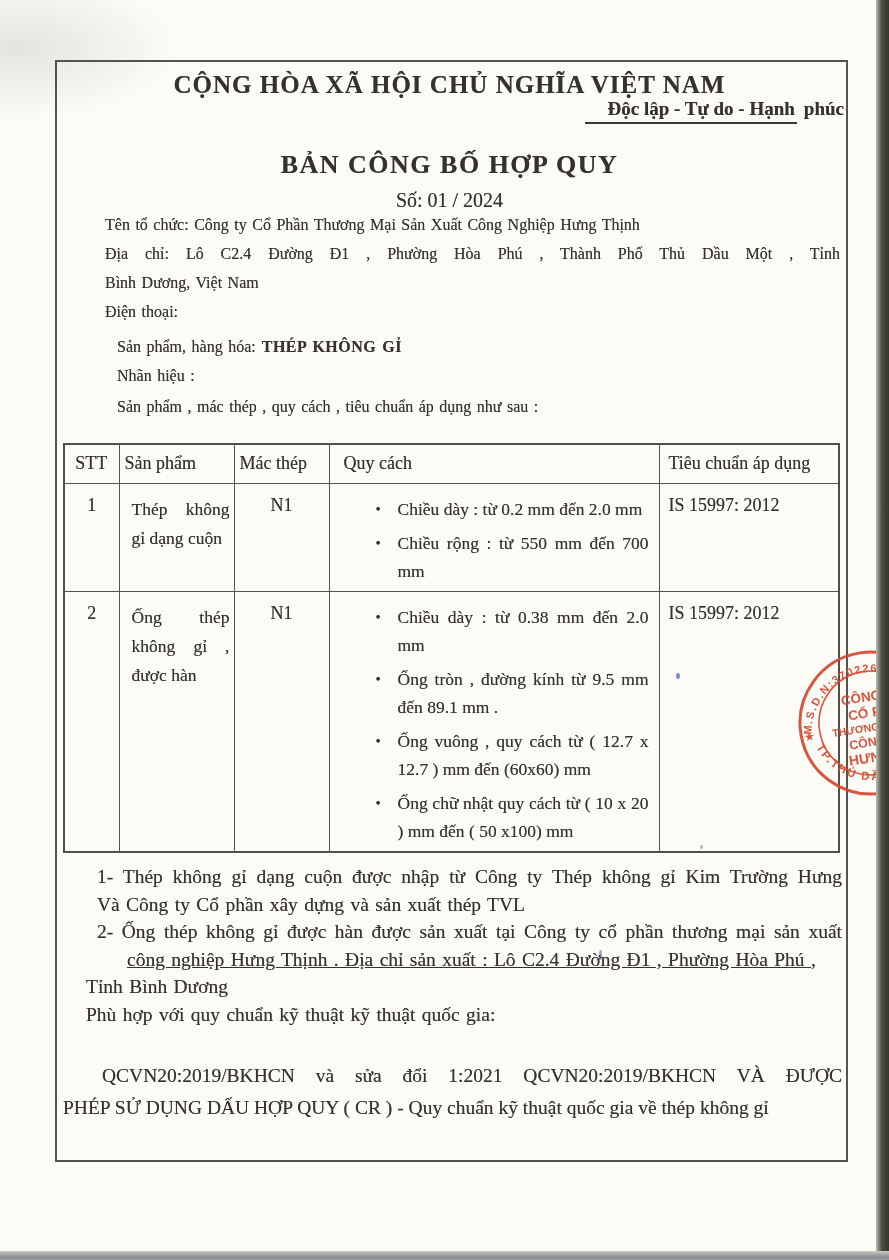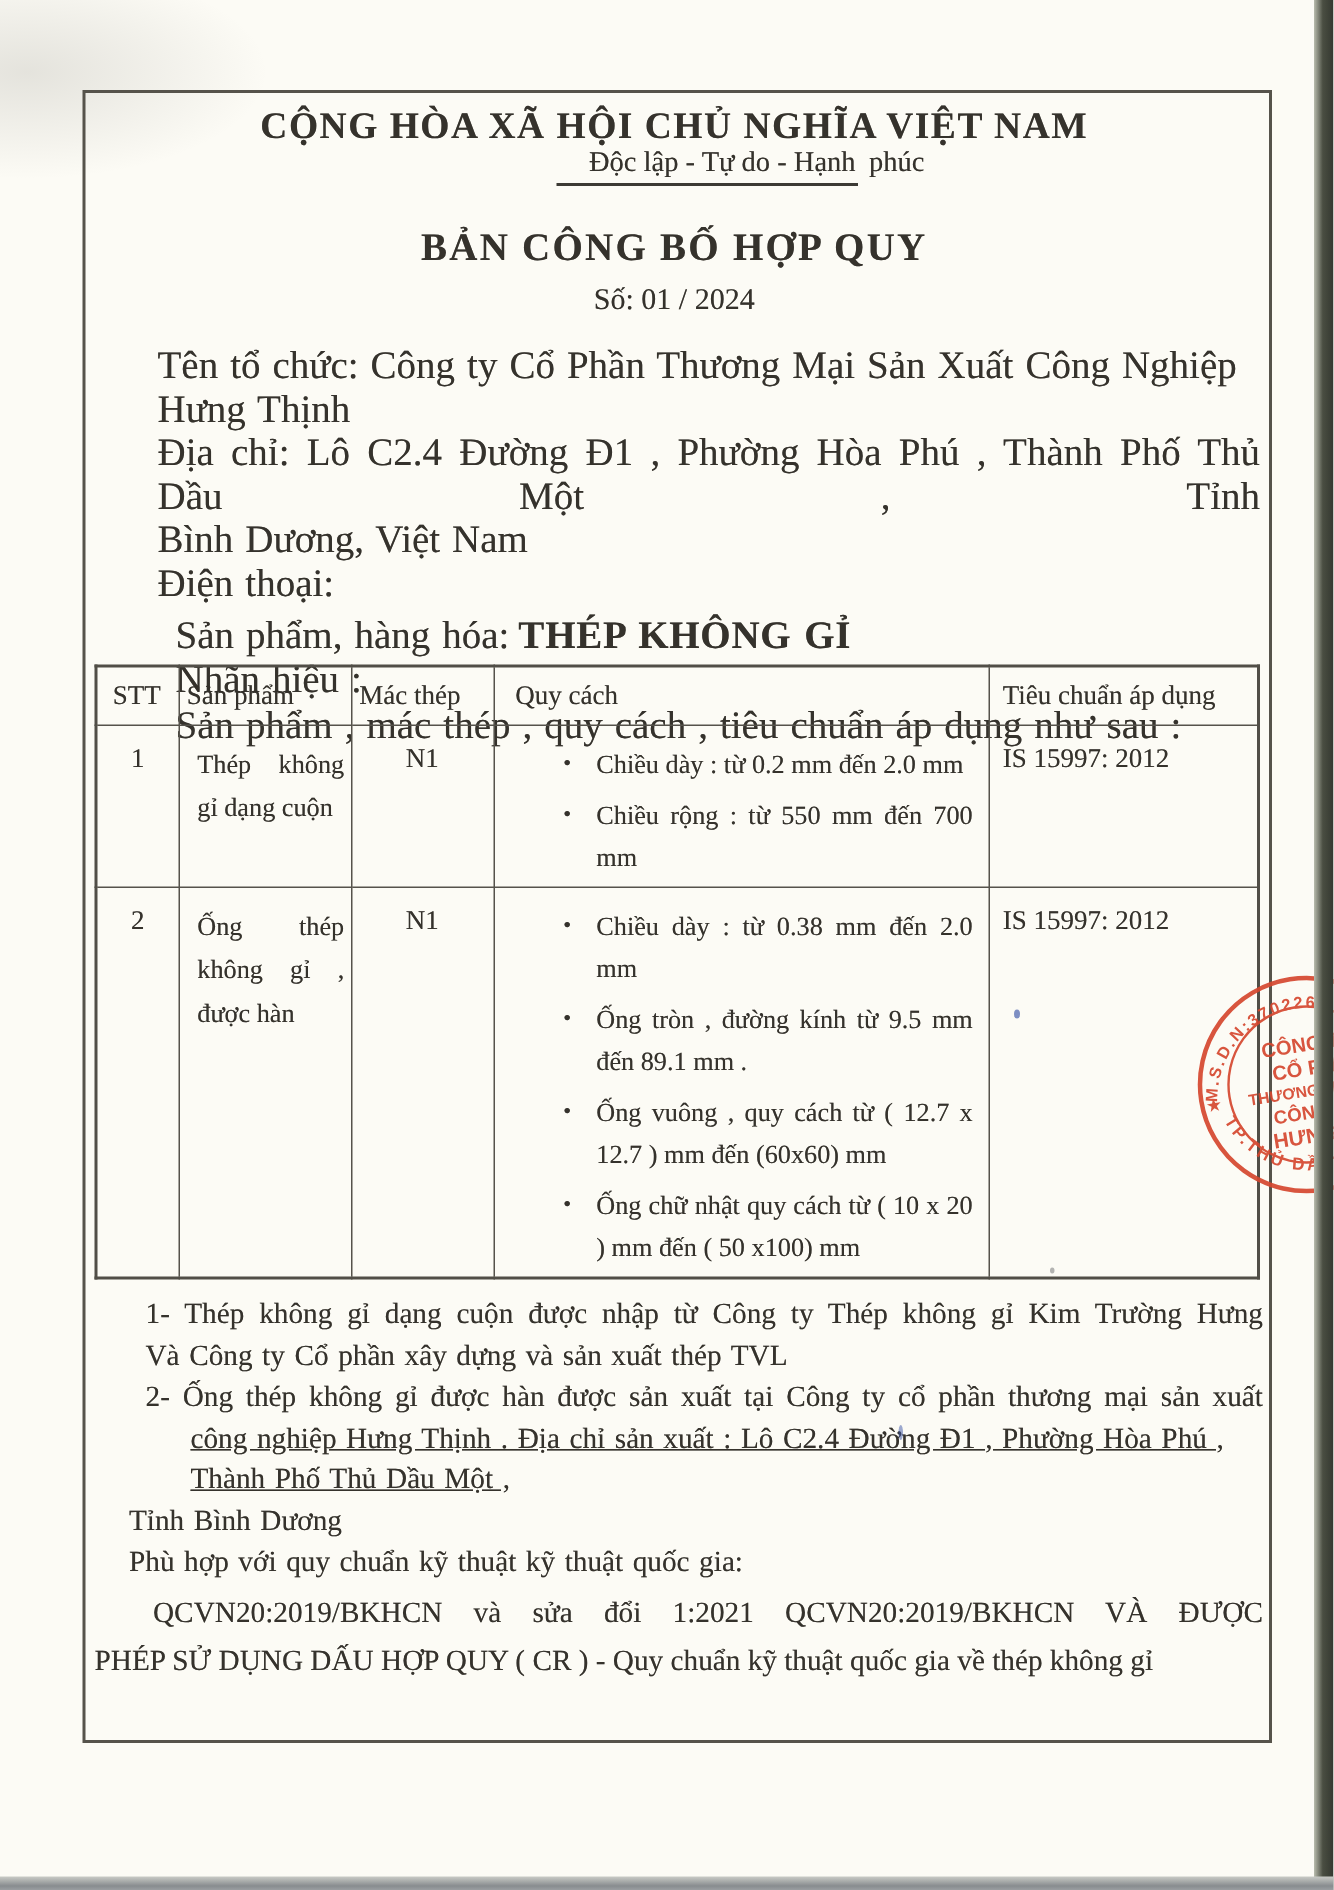--- a/index.html
+++ b/index.html
@@ -13,30 +13,30 @@
   .doc-text { text-shadow:0 0 .4px rgba(40,38,32,.55); }
 
   .corner-shade{ left:0; top:0; width:180px; height:120px;
     background:radial-gradient(ellipse at 10% 40%, rgba(120,118,110,.18), rgba(120,118,110,0) 70%); }
 
   .frame { left:55px; top:60px; width:789px; height:1098px;
     border:2px solid #56534b; }
 
   .nat1 { left:55px; top:71px; width:789px; text-align:center;
     font-size:25px; font-weight:bold; letter-spacing:1px; }
-  .nat2 { left:55px; top:98px; width:789px; text-align:center;
-    font-size:19px; font-weight:normal;margin-left:44px; }
+  .nat2 { left:55px; top:98px; width:789px; text-align:right;
+    font-size:19px; font-weight:bold; }
   .nat2 .u { border-bottom:2.5px solid #3c3a34; padding:0 2px 3px 22px; }
   .nat2 .rest { margin-left:7px; }
 
   .title { left:55px; top:150px; width:789px; text-align:center;
     font-size:26px; font-weight:bold; letter-spacing:1.5px; }
   .docno { left:55px; top:189px; width:789px; text-align:center; font-size:20px; }
 
-  .info { left:105px; top:229px; width:735px; font-size:26px; line-height:29px; word-spacing:1.5px; }
+  .info { left:105px; top:210px; width:735px; font-size:16px; line-height:29px; word-spacing:1.5px; }
   .info .jl { text-align:justify; text-align-last:justify; }
   .info .ind { margin-left:12px; }
   .info .gap { margin-top:6px; }
   .info .gap2 { margin-top:2px; }
   .info b { margin-left:6px; letter-spacing:.5px; }
 
   table.spec { position:absolute; left:63px; top:443px; width:775px;
     border-collapse:collapse; table-layout:fixed; font-size:18px; }
   table.spec col.c1{width:55px;} table.spec col.c2{width:115px;}
   table.spec col.c3{width:95px;} table.spec col.c4{width:330px;}
@@ -144,21 +144,20 @@
     <td class="std">IS 15997: 2012</td>
   </tr>
 </tbody>
   </table>
 
 <div class="abs notes doc-text">
   <div class="jl">1- Thép không gỉ dạng cuộn được nhập từ Công ty Thép không gỉ Kim Trường Hưng</div>
   <div>Và Công ty Cổ phần xây dựng và sản xuất thép TVL</div>
   <div class="jl">2- Ống thép không gỉ được hàn được sản xuất tại Công ty cổ phần thương mại sản xuất</div>
   <div class="ind">công nghiệp Hưng Thịnh . Địa chỉ sản xuất : Lô C2.4 Đường Đ1 , Phường Hòa Phú ,</div>
-  <div class="ind">Thành Phố Thủ Dầu Một ,</div>
   <div class="out">Tỉnh Bình Dương</div>
   <div class="out">Phù hợp với quy chuẩn kỹ thuật kỹ thuật quốc gia:</div>
 </div>
 
 <div class="abs conform doc-text">
   <div class="jl">QCVN20:2019/BKHCN và sửa đổi 1:2021 QCVN20:2019/BKHCN VÀ ĐƯỢC</div>
   <div>PHÉP SỬ DỤNG DẤU HỢP QUY ( CR ) -  Quy chuẩn kỹ thuật quốc gia về thép không gỉ</div>
 </div>
 
 <svg class="abs stamp" viewBox="0 0 170 170">

